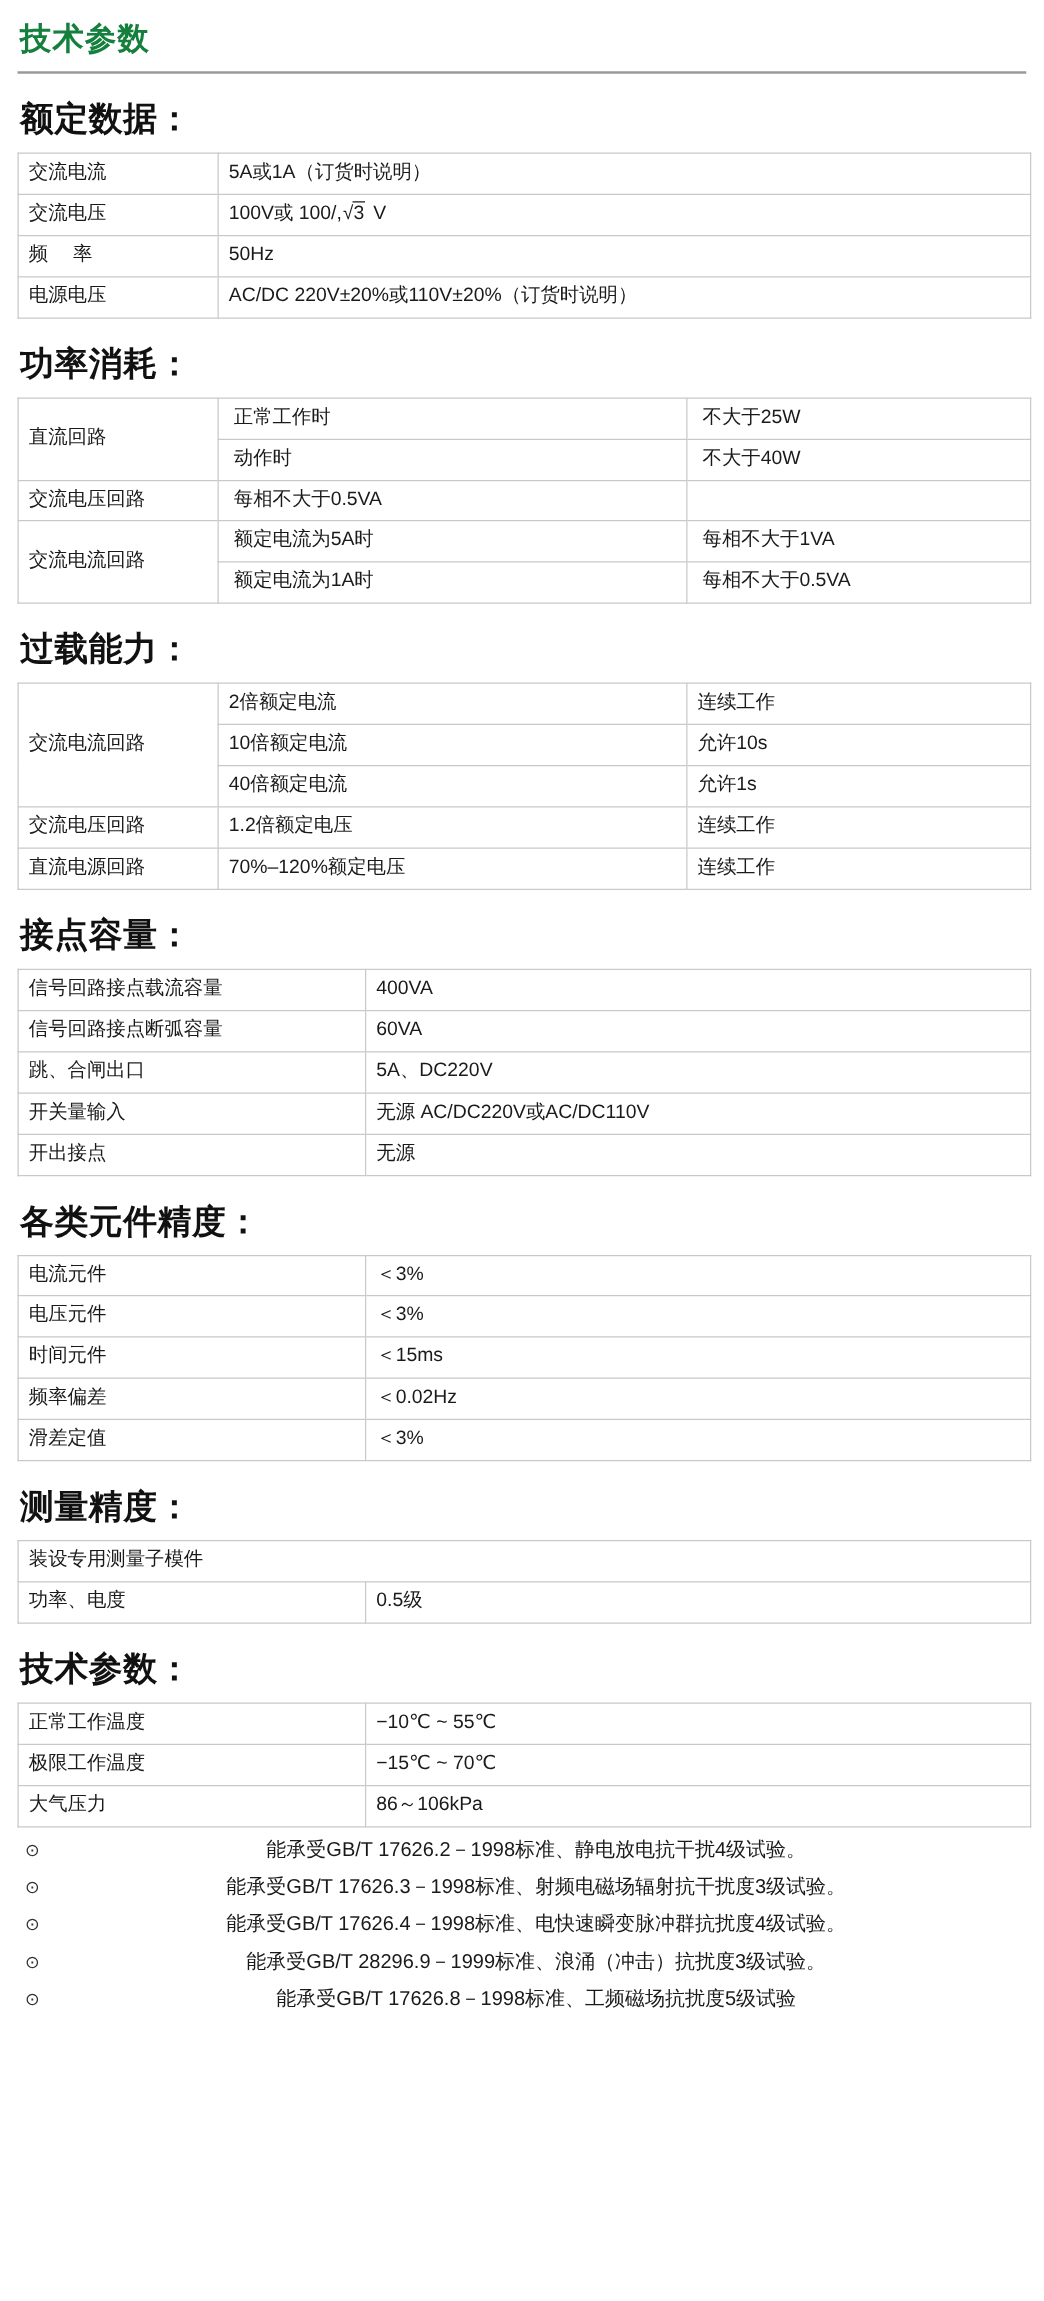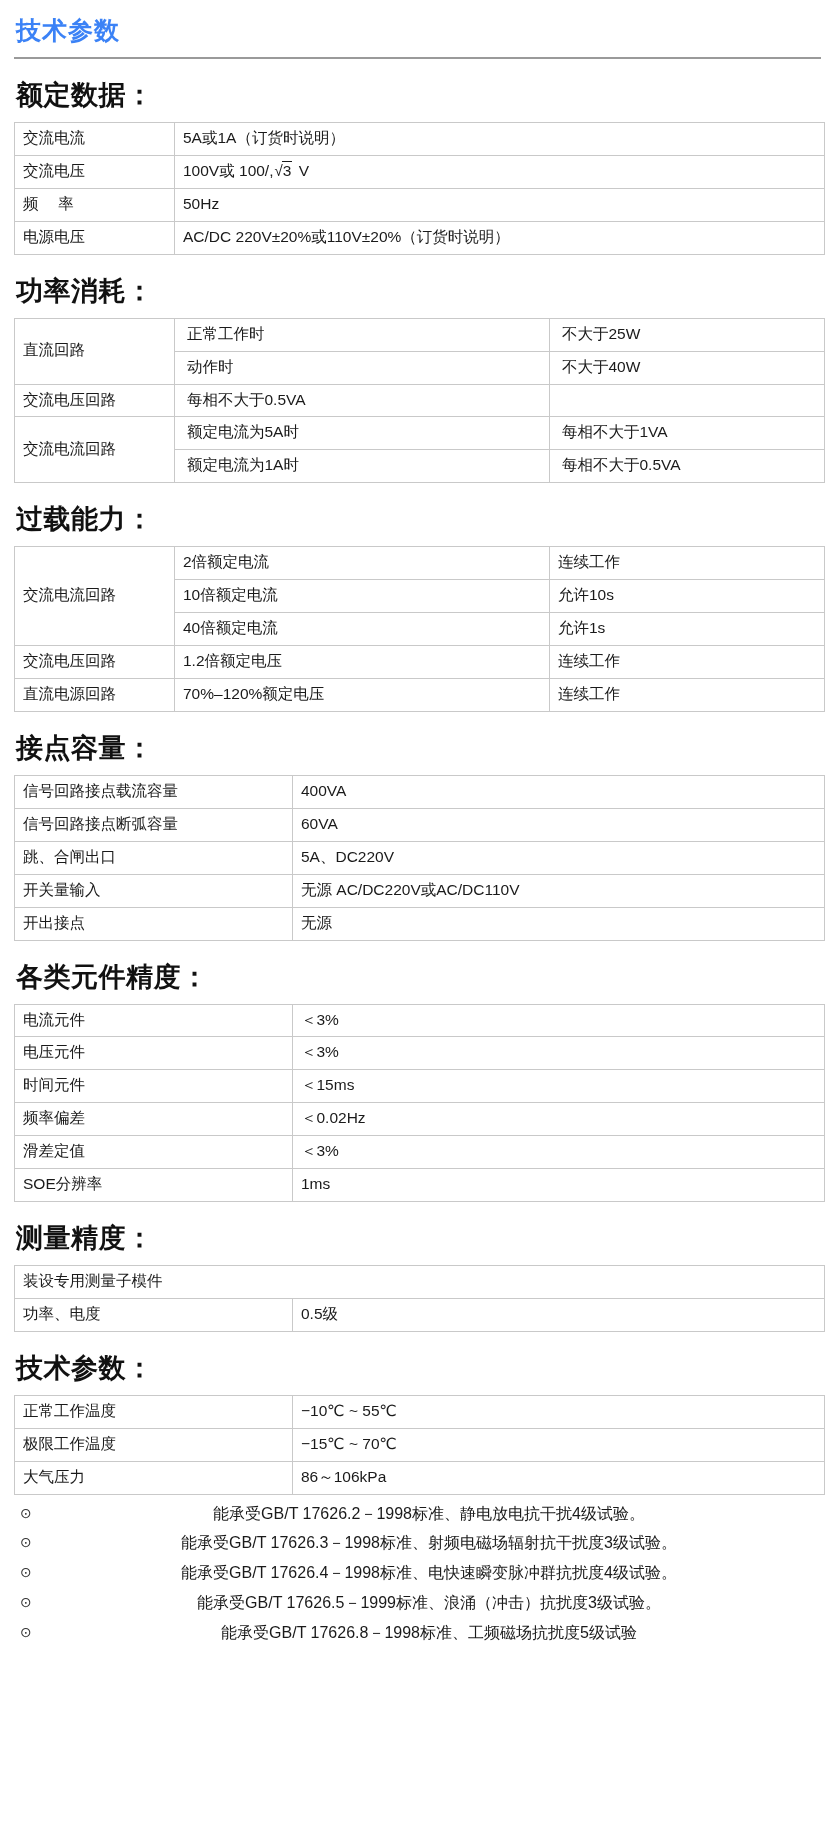--- a/index.html
+++ b/index.html
@@ -20,21 +20,21 @@
     padding: 8px 14px 20px 14px;
   }
   
   .page-title {
     font-size: 25px;
     font-weight: 700;
     letter-spacing: 1px;
     padding: 6px 0 10px 2px;
     border-bottom: 2px solid #9a9a9a;
     margin-bottom: 10px;
-    color: #3b82f6;
+    color: #15803d;
   }
   
   .section-title {
     font-size: 27px;
     font-weight: 700;
     letter-spacing: .5px;
     margin: 18px 0 9px 2px;
     color: #111;
   }
   .section:first-of-type .section-title {
@@ -267,24 +267,20 @@
           <td class="val">＜15ms</td>
         </tr>
         <tr>
           <td class="lbl">频率偏差</td>
           <td class="val">＜0.02Hz</td>
         </tr>
         <tr>
           <td class="lbl">滑差定值</td>
           <td class="val">＜3%</td>
         </tr>
-        <tr>
-          <td class="lbl">SOE分辨率</td>
-          <td class="val">1ms</td>
-        </tr>
       </tbody>
     </table>
   </div>
 
   <div class="section">
     <div class="section-title">测量精度：</div>
     <table class="spec">
       <colgroup>
           <col style="width:278px">
           <col>
@@ -334,21 +330,21 @@
       <li>
         <span class="dot">⊙</span>
         <span class="txt">能承受GB/T 17626.3－1998标准、射频电磁场辐射抗干扰度3级试验。</span>
       </li>
       <li>
         <span class="dot">⊙</span>
         <span class="txt">能承受GB/T 17626.4－1998标准、电快速瞬变脉冲群抗扰度4级试验。</span>
       </li>
       <li>
         <span class="dot">⊙</span>
-        <span class="txt">能承受GB/T 17626.5－1999标准、浪涌（冲击）抗扰度3级试验。</span>
+        <span class="txt">能承受GB/T 28296.9－1999标准、浪涌（冲击）抗扰度3级试验。</span>
       </li>
       <li>
         <span class="dot">⊙</span>
         <span class="txt">能承受GB/T 17626.8－1998标准、工频磁场抗扰度5级试验</span>
       </li>
     </ul>
   </div>
 
 </div>
 

